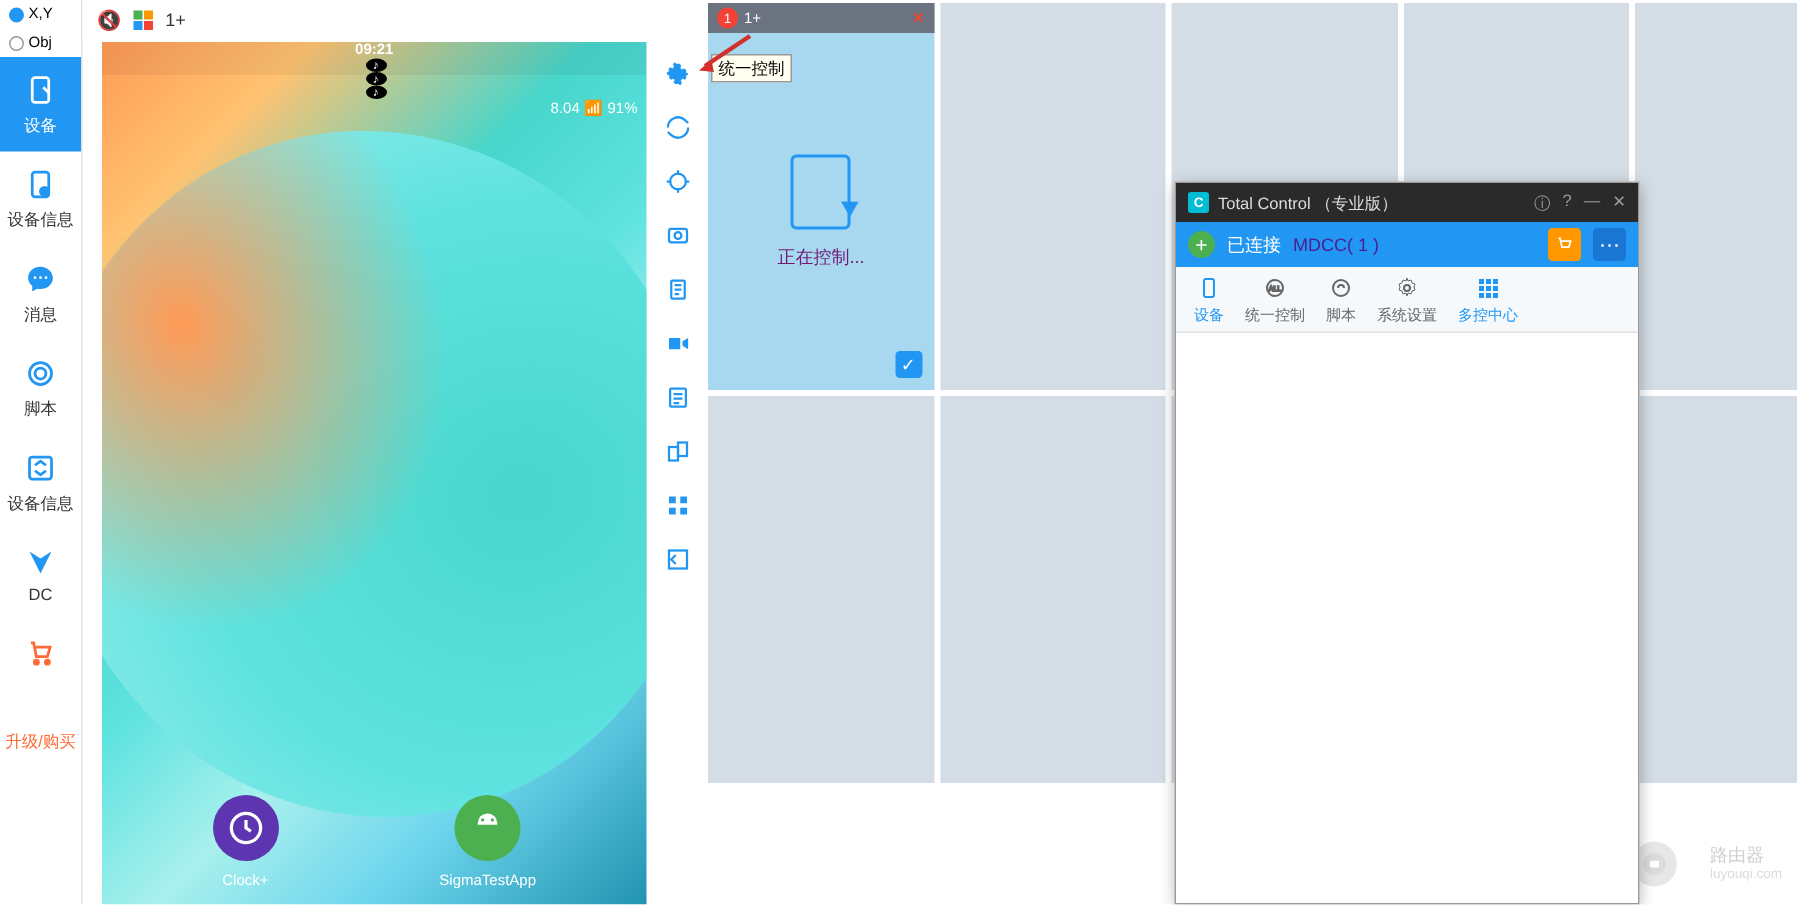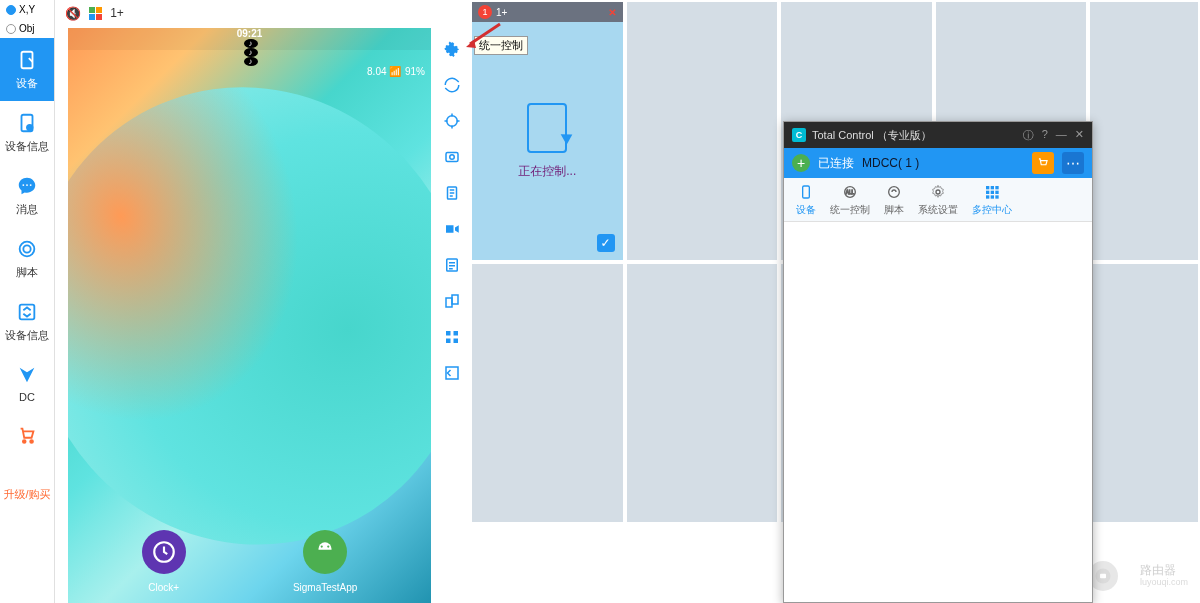--- a/index.html
+++ b/index.html
@@ -307,21 +307,21 @@
     <div class="tc-title-controls">
       <span>ⓘ</span>
       <span>?</span>
       <span>—</span>
       <span>✕</span>
     </div>
   </div>
   <div class="tc-connect">
     <span class="tc-plus">+</span>
     <span>已连接</span>
-    <span style="color:#0f172a;">MDCC( 1 )</span>
+    <span style="color:#4c1d95;">MDCC( 1 )</span>
     <span class="tc-cart">
       <svg width="14" height="14" viewBox="0 0 24 24" fill="none" stroke="#fff" stroke-width="2">
           <path d="M5 5h2l2 10h8l2-7H8"></path>
         </svg>
     </span>
     <span class="tc-more">⋯</span>
   </div>
   <div class="tc-tabs">
     <div class="tc-tab active">
       <span class="tc-tab-icon">

